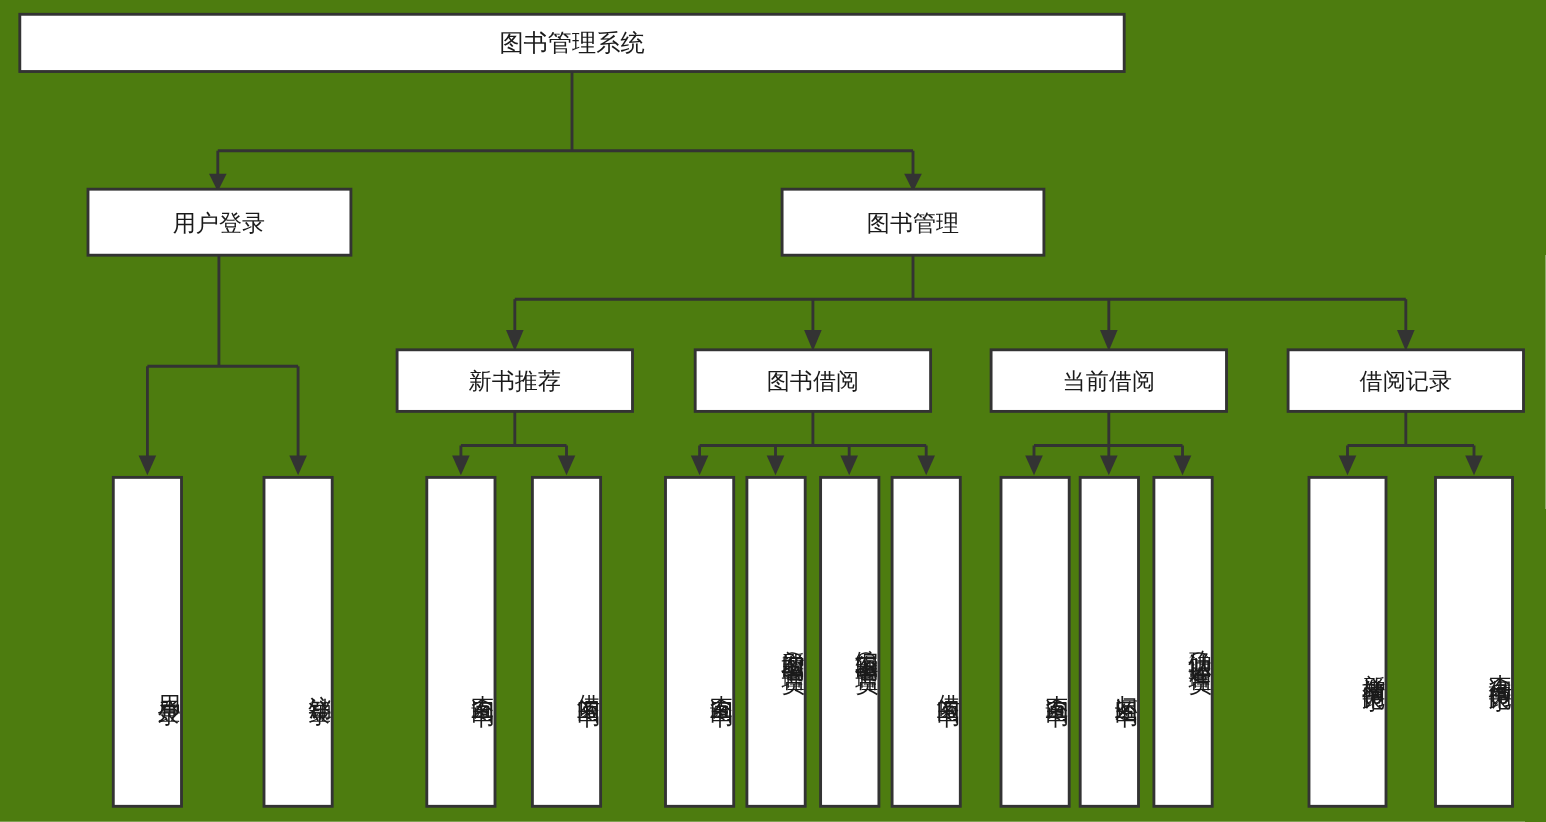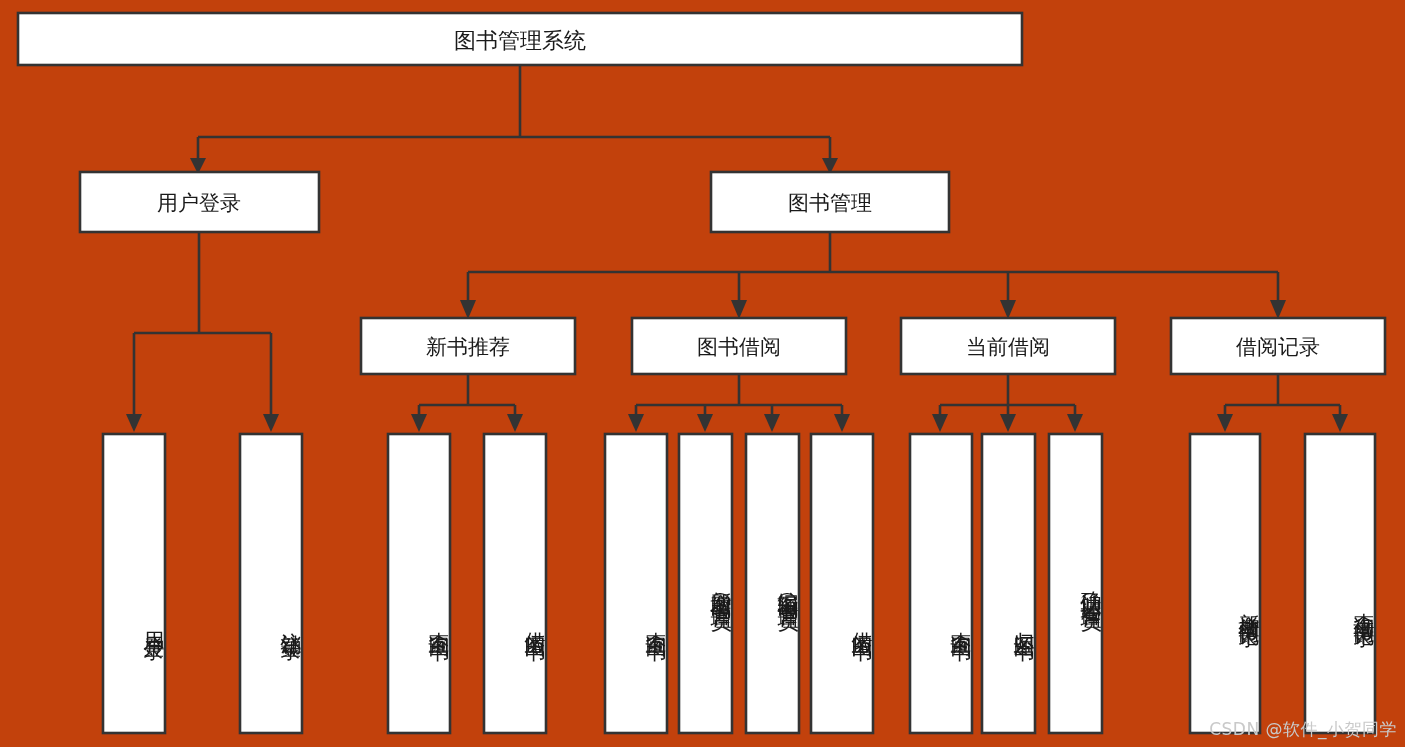--- a/index.html
+++ b/index.html
@@ -11,21 +11,21 @@
   body {
     font-family: "DejaVu Sans", "Liberation Sans", sans-serif;
     width: 1405px;
     height: 747px;
     overflow: hidden;
   }
   #diagram-root {
     position: relative;
     width: 1405px;
     height: 747px;
-    background: #c2410c;
+    background: #4d7c0f;
   }
   svg#diagram-canvas {
     position: absolute;
     left: 0;
     top: 0;
     width: 1405px;
     height: 747px;
     display: block;
   }
   .node-box {
@@ -235,15 +235,14 @@
   <div class="vlabel" style="left:910px; top:434px; width:62px; height:299px; justify-content:center; display:flex; align-items:flex-start; padding-top:74px; box-sizing:border-box;">查询图书</div>
 
   <div class="vlabel" style="left:982px; top:434px; width:53px; height:299px; justify-content:center; display:flex; align-items:flex-start; padding-top:74px; box-sizing:border-box;">归还图书</div>
 
   <div class="vlabel" style="left:1049px; top:434px; width:53px; height:299px; justify-content:center; display:flex; align-items:flex-start; padding-top:8px; box-sizing:border-box;">确认归还（管理员）</div>
 
   <div class="vlabel" style="left:1190px; top:434px; width:70px; height:299px; justify-content:center; display:flex; align-items:flex-start; padding-top:42px; box-sizing:border-box;">新增借阅记录</div>
 
   <div class="vlabel" style="left:1305px; top:434px; width:70px; height:299px; justify-content:center; display:flex; align-items:flex-start; padding-top:42px; box-sizing:border-box;">查询借阅记录</div>
 
-  <div class="watermark">CSDN @软件_小贺同学</div>
 
 </div>
 
 </body></html>

